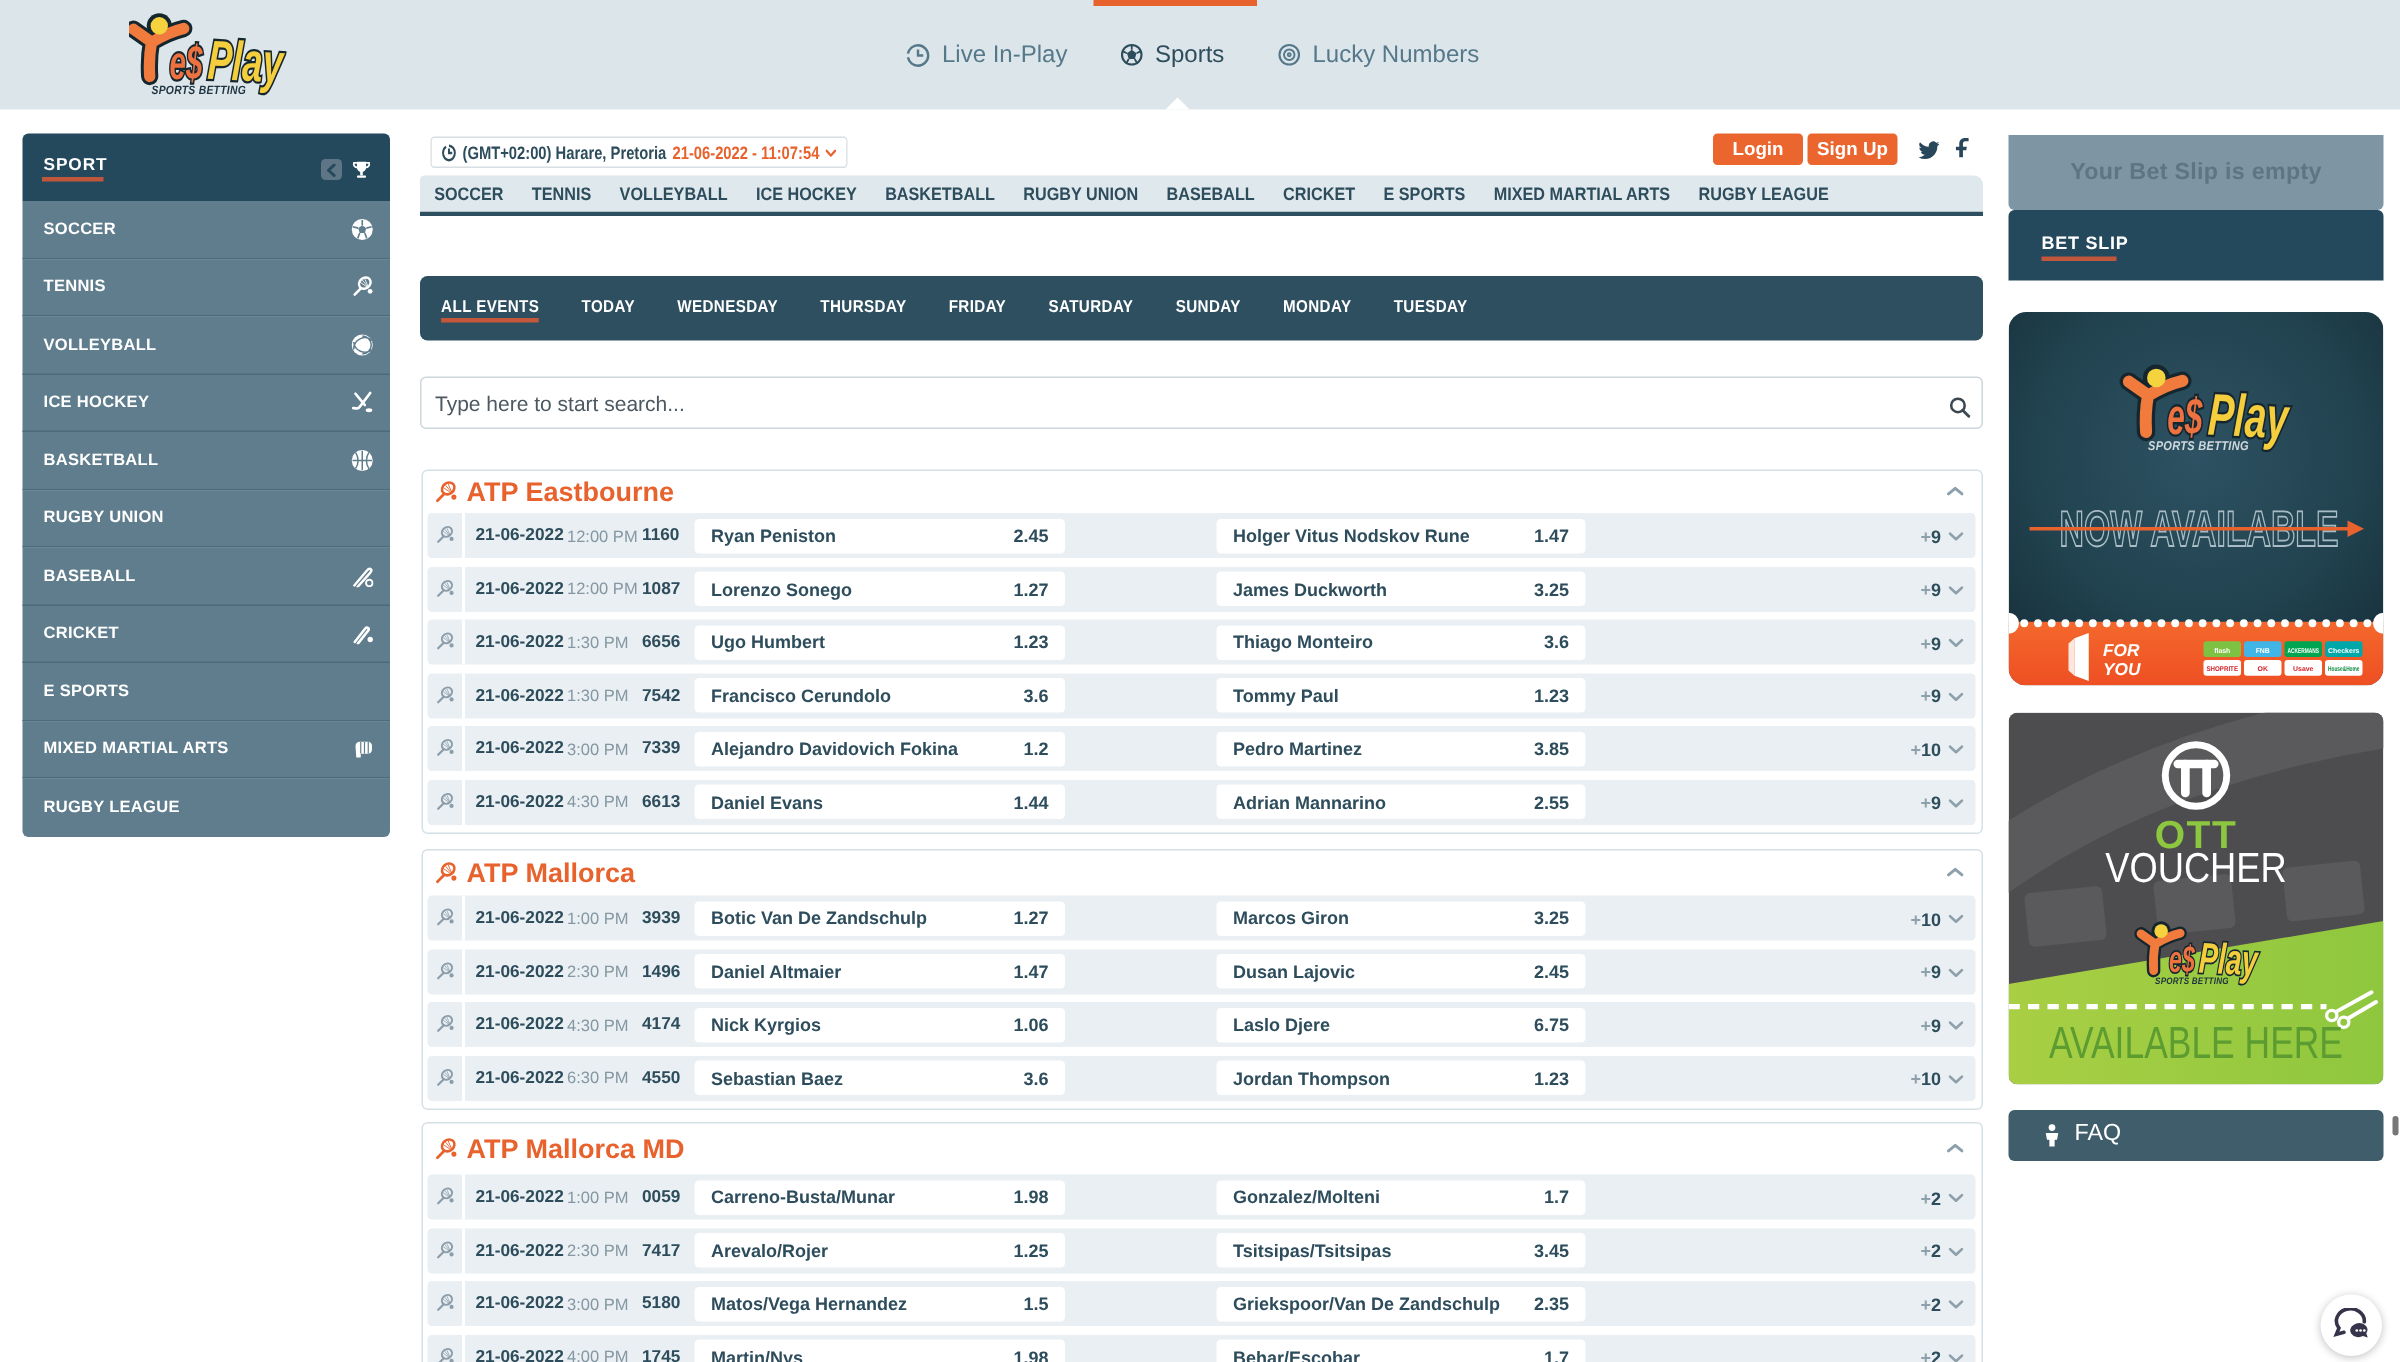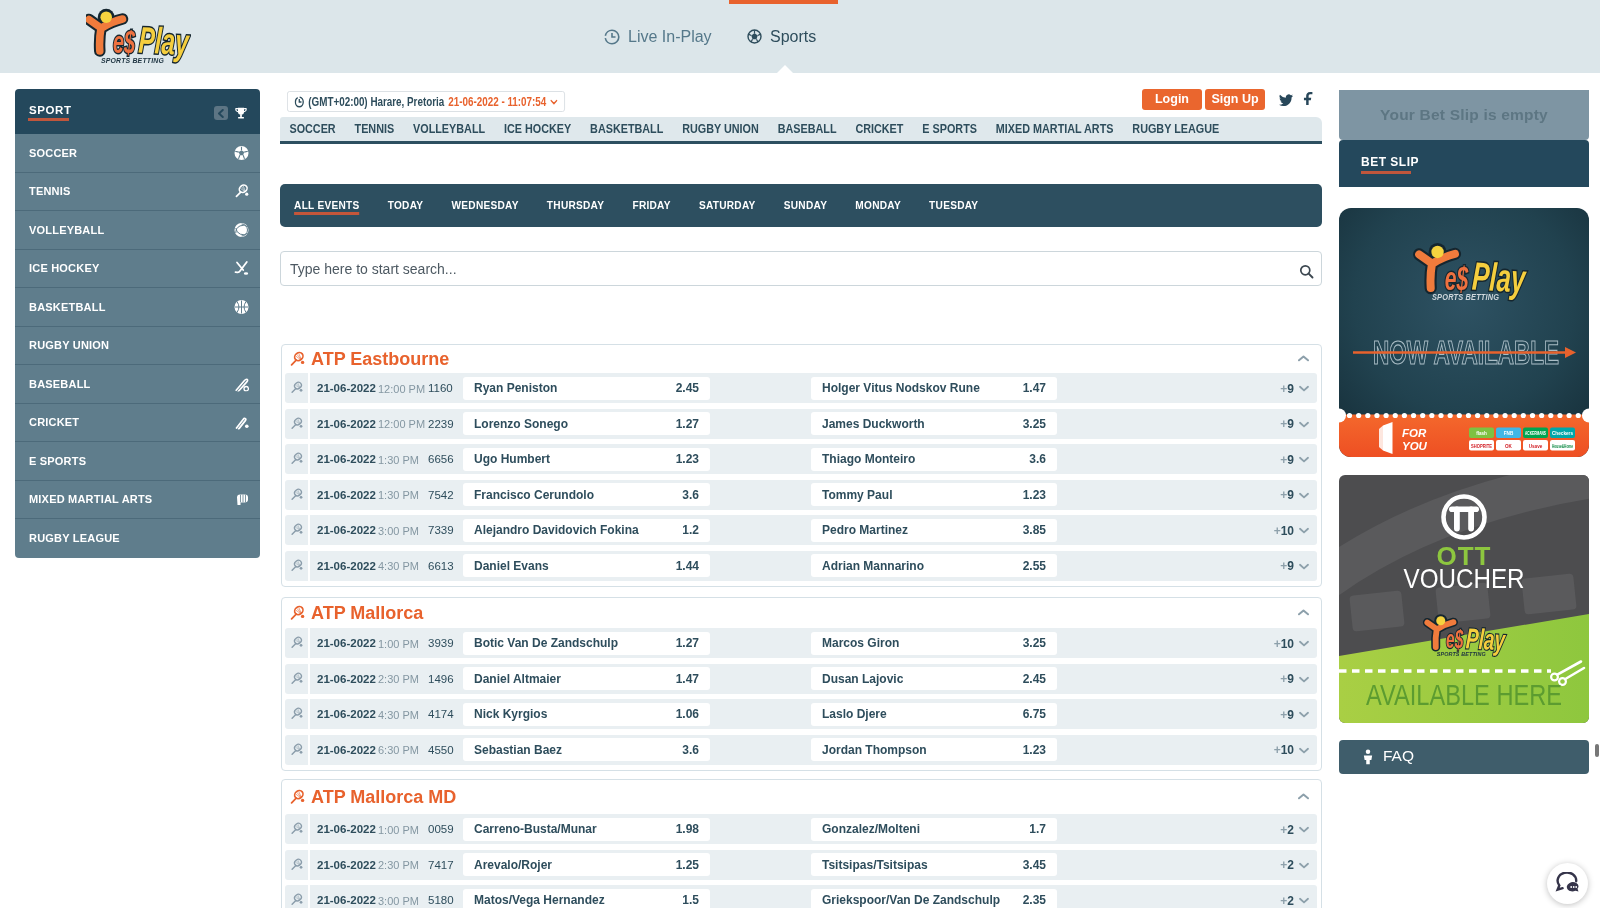--- a/index.html
+++ b/index.html
@@ -47,30 +47,30 @@
 #days span { display:inline-block; margin:0 16px; line-height:43px; font-weight:bold; font-size:11.5px;
   color:#fff; letter-spacing:.3px; position:relative; }
 #days span.on:after { content:""; position:absolute; left:0; right:0; bottom:12px; height:3px; background:#c4563a; }
 
 #search { position:absolute; left:280px; top:251px; width:1042px; height:35px; border:1px solid #ccd6db;
   border-radius:4px; background:#fff; }
 #search .ph { position:absolute; left:9px; top:9px; font-size:14px; color:#4d5962; }
 #search svg { position:absolute; left:1018px; top:12px; }
 
 .sec { position:absolute; left:281px; width:1041px; border:1px solid #d5e0e6; border-radius:4px;
-  background:#fff; padding:0 0 0 3px;margin-top:31px; }
+  background:#fff; padding:0 0 0 3px; }
 .sec-h { position:relative; display:flex; align-items:center; gap:6px; padding-left:4px; }
 .sec-h .t { color:#e8622d; font-weight:bold; font-size:18px; }
 .sec-h .chev { position:absolute; right:12px; top:50%; margin-top:-4px; }
 .row { height:30px; margin-bottom:5.5px; background:#e9eff2; border-radius:3px; position:relative; width:1032px; }
 .icell { position:absolute; left:0; top:0; width:24.5px; height:30px; border-right:2px solid #fff; }
 .icell svg { position:absolute; left:5px; top:8px; }
 .rd { position:absolute; left:32px; top:9px; font-size:11.5px; font-weight:bold; color:#2e4d5c; }
 .rt { position:absolute; left:93px; top:9.5px; font-size:11px; color:#8497a2; }
-.rid { position:absolute; left:143px; top:9px; font-size:11.5px; font-weight:normal; color:#2e4d5c; }
+.rid { position:absolute; left:143px; top:9px; font-size:11.5px; font-weight:bold; color:#2e4d5c; }
 .pill { position:absolute; top:3.5px; height:23px; background:#fff; border-radius:3px;
   display:flex; align-items:center; justify-content:space-between; padding:0 11px;
   font-size:12px; font-weight:bold; color:#2e4d5c; }
 .p1 { left:178px; width:247px;text-align:center; }
 .p2 { left:526px; width:246px; }
 .more { position:absolute; right:23px; top:8.5px; font-size:12px; font-weight:bold; color:#2e4d5c; }
 .more b { color:#8da0ab; font-weight:bold; }
 .rchev { position:absolute; right:8px; top:12px; }
 
 #betslip { position:absolute; left:1339px; top:90px; width:250px; }
@@ -110,20 +110,28 @@
       </svg>
       <span>Live In-Play</span>
     </div>
 <div class="navitem" id="nav-sports" style="left:747px;">
       <svg width="15" height="15" viewBox="0 0 15 15" style="">
         <circle cx="7.5" cy="7.5" r="6.5" fill="none" stroke="#2e4d5c" stroke-width="1.4"></circle>
         <polygon points="7.5,4.1 10.7,6.5 9.5,10.3 5.5,10.3 4.3,6.5" fill="#2e4d5c"></polygon>
         <path d="M7.5 4.1 V1.2 M10.7 6.5 L13.6 5.1 M4.3 6.5 L1.4 5.1 M9.5 10.3 L11.1 13.2 M5.5 10.3 L3.9 13.2" stroke="#2e4d5c" stroke-width="1.2" fill="none"></path>
       </svg>
       <span>Sports</span>
+    </div>
+<div class="navitem" style="left:852px;">
+      <svg width="15" height="15" viewBox="0 0 15 15" style="">
+        <circle cx="7.5" cy="7.5" r="6.5" fill="none" stroke="#55788a" stroke-width="1.4"></circle>
+        <circle cx="7.5" cy="7.5" r="3.5" fill="none" stroke="#55788a" stroke-width="1.3"></circle>
+        <circle cx="7.5" cy="7.5" r="1.0" fill="none" stroke="#55788a" stroke-width="1.2"></circle>
+      </svg>
+      <span>Lucky Numbers</span>
     </div>
 <div id="sports-bar"></div>
 </div>
 <div id="sports-tri"></div>
 <div id="sidebar">
 <div id="sb-head">
       <span class="t">SPORT</span>
       <span class="u"></span>
   <span id="sb-back">
         <svg width="8" height="9" viewBox="0 0 8 9" style="">
@@ -271,21 +279,21 @@
           <g transform="scale(0.8125)">
       <ellipse cx="9.8" cy="5.6" rx="4.4" ry="3.7" transform="rotate(-38 9.8 5.6)" fill="none" stroke="#8b9dab" stroke-width="1.7"></ellipse>
       <path d="M7.2 9.2 L2.6 13.8" stroke="#8b9dab" stroke-width="1.8" stroke-linecap="round"></path>
       <path d="M8 3.4 l3.6 4.4 M6.6 5 l4.8 3.4 M9.8 2.6 l2.4 5.6" stroke="#8b9dab" stroke-width="0.6"></path>
       <circle cx="13.6" cy="11.4" r="1.7" fill="#8b9dab"></circle>
           </g>
         </svg>
       </span>
 <span class="rd">21-06-2022</span>
       <span class="rt">12:00 PM</span>
-      <span class="rid">2239</span>
+      <span class="rid">1087</span>
 <span class="pill p1">
         <span>Lorenzo Sonego</span>
         <span>1.27</span>
       </span>
 <span class="pill p2">
         <span>James Duckworth</span>
         <span>3.25</span>
       </span>
 <span class="more"><b>+</b>9</span>
       <span class="rchev">

